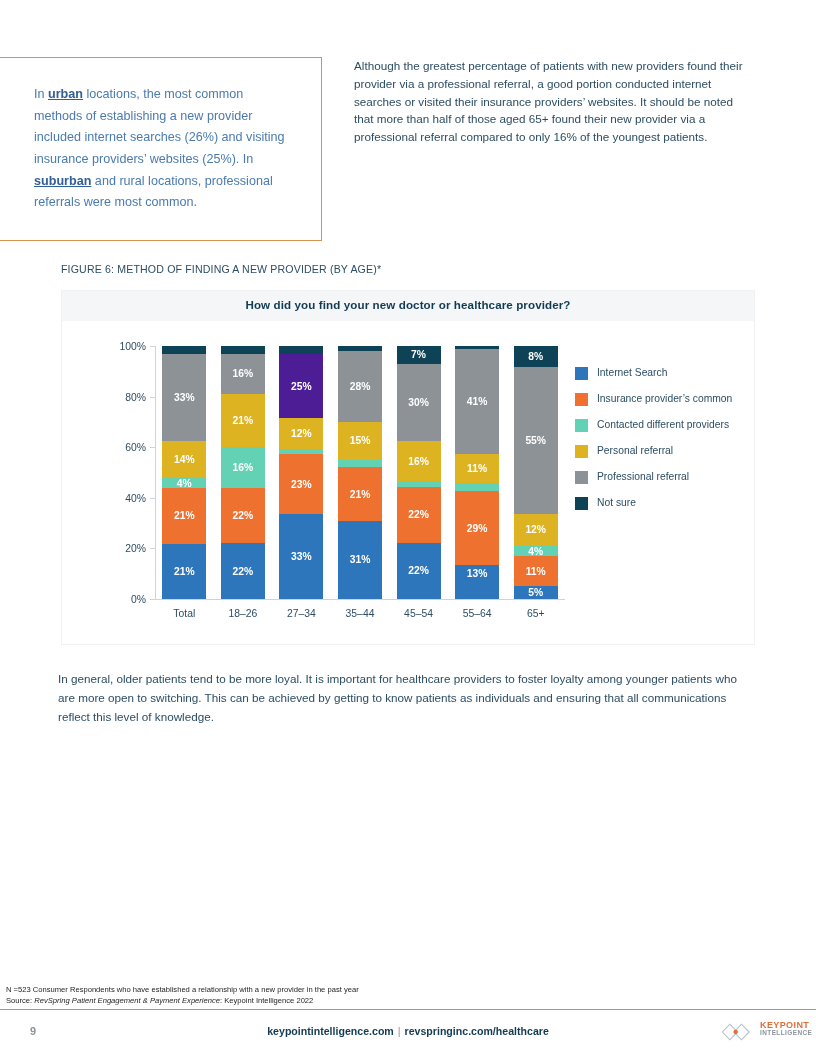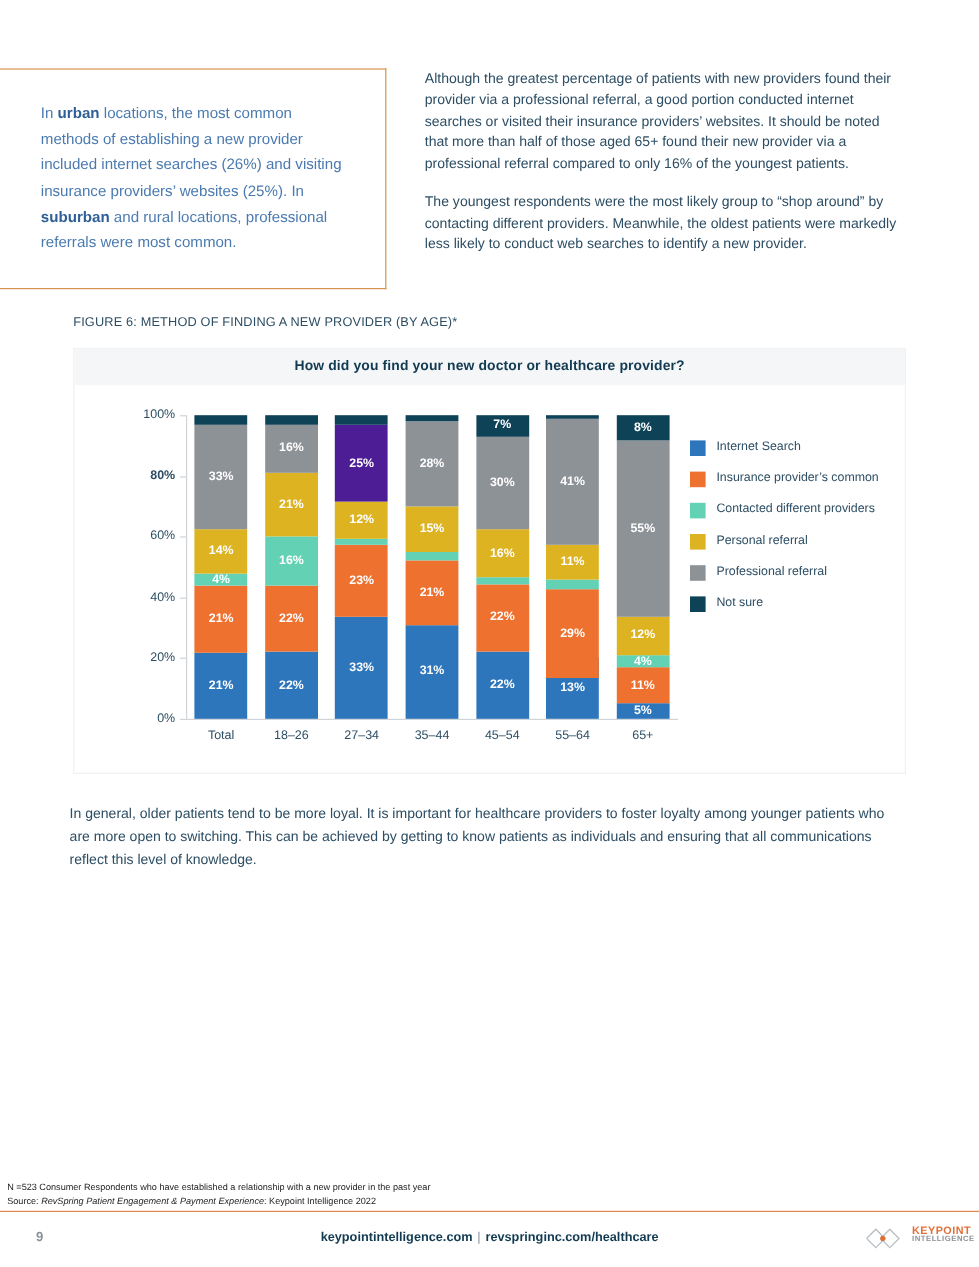--- a/index.html
+++ b/index.html
@@ -12,21 +12,21 @@
 
   
   .callout{
     position:absolute;left:-2px;top:57px;width:324px;height:184px;
     border:1px solid #d8924f;border-left:none;background:#fff;box-sizing:border-box;
   }
   .callout-text{
     position:absolute;left:36px;top:26px;width:258px;
     font-size:12.6px;line-height:1.72;color:#4a7ab0;
   }
-  .callout-text b{color:#2f5f96;font-weight:bold;}
+  .callout-text b{color:#2f5f96;font-weight:bold;text-decoration:underline;}
 
   
   .rcol{position:absolute;left:354px;top:57px;width:400px;}
   .rcol p{
     margin:0 0 14px 0;font-size:11.7px;line-height:1.52;color:#2c4d63;
   }
 
   
   .fig-caption{
     position:absolute;left:61px;top:263px;
@@ -122,42 +122,41 @@
 <div class="page">
 
   <div class="callout">
     <div class="callout-text">
       <span>In </span><b>urban</b><span> locations, the most common methods of establishing a new provider included internet searches (26%) and visiting insurance providers’ websites (25%). In </span><b>suburban</b><span> and rural locations, professional referrals were most common.</span>
     </div>
   </div>
 
   <div class="rcol">
     <p>Although the greatest percentage of patients with new providers found their provider via a professional referral, a good portion conducted internet searches or visited their insurance providers’ websites. It should be noted that more than half of those aged 65+ found their new provider via a professional referral compared to only 16% of the youngest patients.</p>
-    <p>The youngest respondents were the most likely group to “shop around” by contacting different providers. Meanwhile, the oldest patients were markedly less likely to conduct web searches to identify a new provider.</p>
   </div>
 
   <div class="fig-caption">FIGURE 6: METHOD OF FINDING A NEW PROVIDER (BY AGE)*</div>
 
   <div class="chart-box">
     <div class="chart-title-bar"></div>
     <div class="chart-title">How did you find your new doctor or healthcare provider?</div>
 
     <div class="plot">
       <div class="axis-line"></div>
       <div class="axis-line-x"></div>
       <div id="yticks">
           <div class="ytick" style="top: 253px;">0%</div>
           <div class="ytick-mark" style="top: 253px;"></div>
           <div class="ytick" style="top: 202.4px;">20%</div>
           <div class="ytick-mark" style="top: 202.4px;"></div>
           <div class="ytick" style="top: 151.8px;">40%</div>
           <div class="ytick-mark" style="top: 151.8px;"></div>
           <div class="ytick" style="top: 101.2px;">60%</div>
           <div class="ytick-mark" style="top: 101.2px;"></div>
-          <div class="ytick" style="top: 50.6px; font-weight: bold;">80%</div>
+          <div class="ytick" style="top: 50.6px;">80%</div>
           <div class="ytick-mark" style="top: 50.6px;"></div>
           <div class="ytick" style="top: 0px;">100%</div>
           <div class="ytick-mark" style="top: 0px;"></div>
         </div>
       <div class="bars" id="bars">
           <div class="bar" style="left: 7.28571px;">
             <div class="seg" style="background: rgb(46, 118, 188); height: 55.3438px; bottom: 0px; top: auto;">
               <span>21%</span>
             </div>
             <div class="seg" style="background: rgb(238, 113, 48); height: 55.3438px; bottom: 55.3438px; top: auto;">

